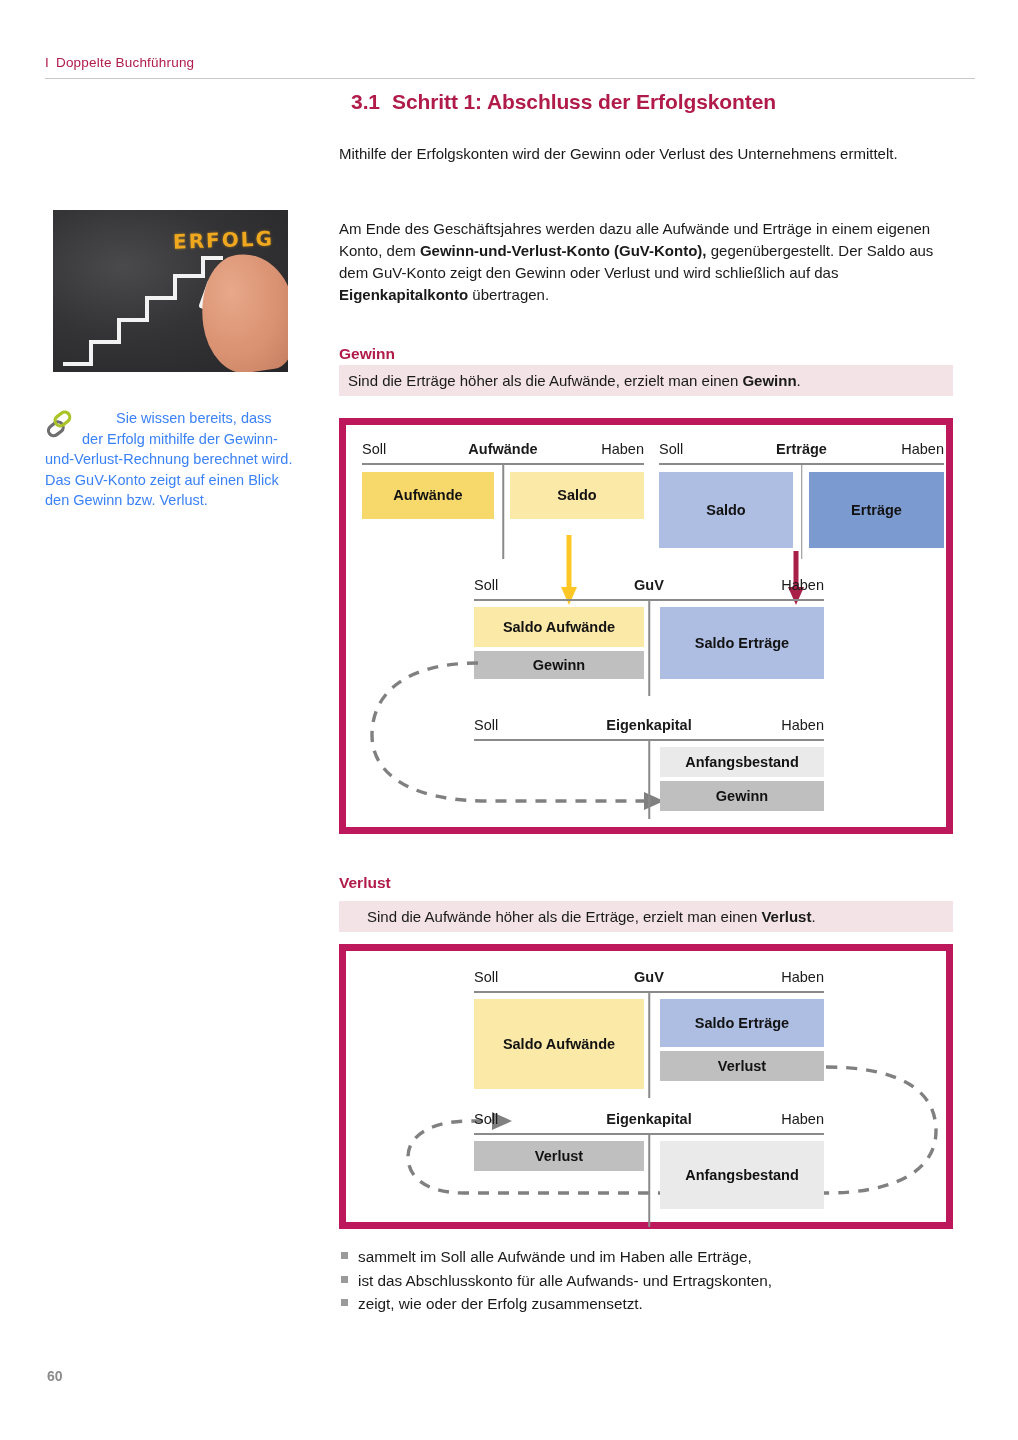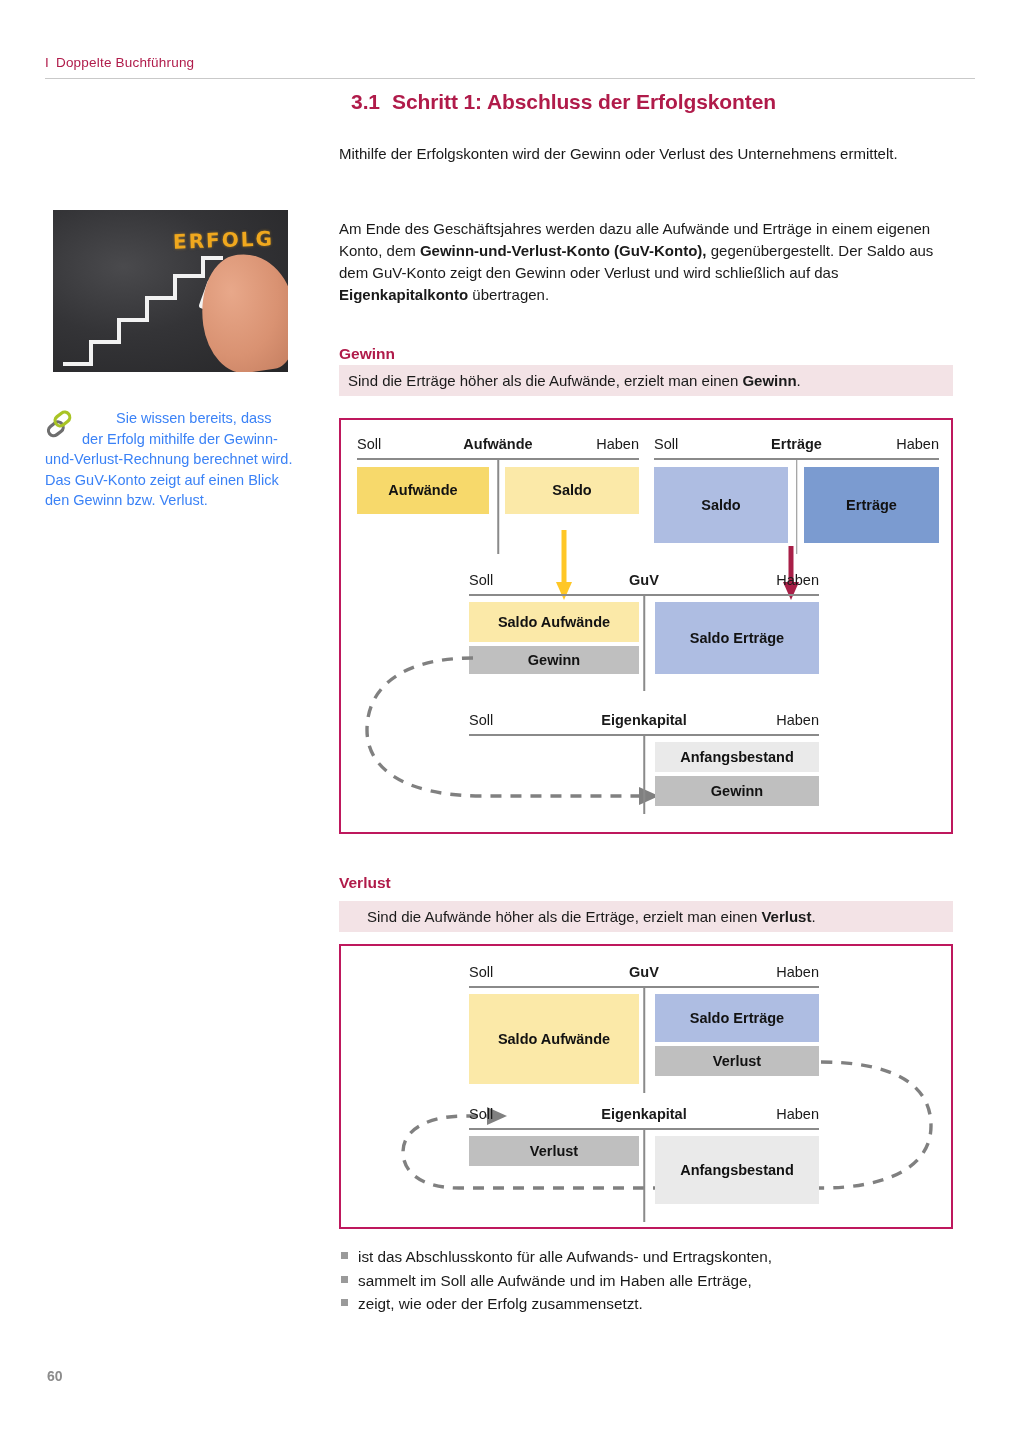--- a/index.html
+++ b/index.html
@@ -77,21 +77,21 @@
     position:absolute;left:339px;font-size:15.5px;font-weight:700;color:#b01b4a;
   }
   .banner{
     position:absolute;left:339px;width:614px;box-sizing:border-box;
     background:#f3e3e6;padding:7px 9px;font-size:15px;color:#1a1a1a;
   }
   .banner b{font-weight:700;}
 
   .figure{
     position:absolute;left:339px;box-sizing:border-box;
-    background:#ffffff;border:2px solid #be185d;
+    background:#ffffff;border:7px solid #be185d;
   }
 
   
   .tacct{position:absolute;}
   .tacct .hdr{position:relative;height:22px;}
   .tacct .hdr .soll{position:absolute;left:0;top:0;font-size:14.5px;}
   .tacct .hdr .title{
     position:absolute;left:0;right:0;top:0;text-align:center;
     font-size:14.5px;font-weight:700;
   }
@@ -276,21 +276,21 @@
       <div class="body" style="height:92px;">
         <div class="divider"></div>
         <div class="box" style="left:0;top:6px;width:170px;height:30px;background:#bfbfbf;">Verlust</div>
         <div class="box" style="left:186px;top:6px;width:164px;height:68px;background:#eaeaea;">Anfangsbestand</div>
       </div>
     </div>
   </div>
 
   <div class="bullets" style="top:1245px;">
     <ul>
+      <li><span class="sq"></span><span>sammelt im Soll alle Aufwände und im Haben alle Erträge,</span></li>
       <li><span class="sq"></span><span>ist das Abschlusskonto für alle Aufwands- und Ertragskonten,</span></li>
-      <li><span class="sq"></span><span>sammelt im Soll alle Aufwände und im Haben alle Erträge,</span></li>
       <li><span class="sq"></span><span>zeigt, wie oder der Erfolg zusammensetzt.</span></li>
     </ul>
   </div>
 
   <div class="folio">60</div>
 
 </div>
 
 </body></html>

